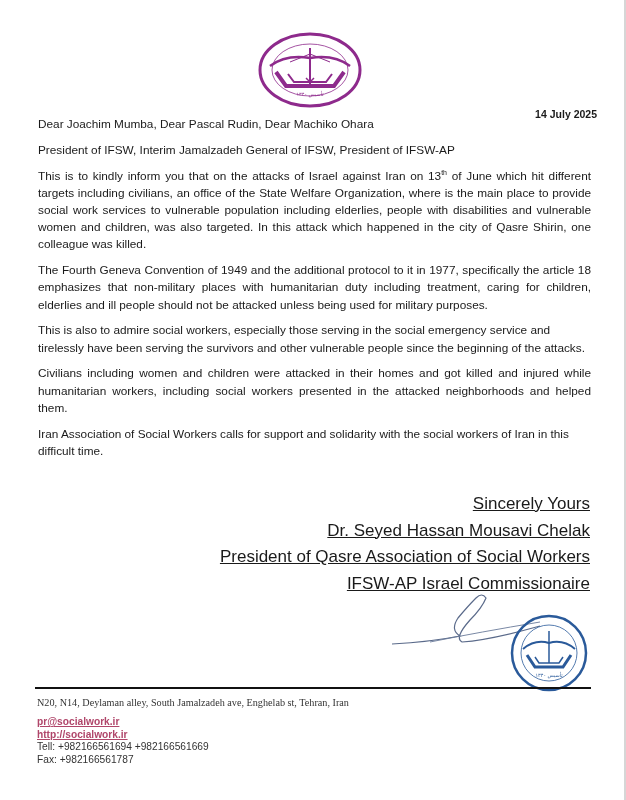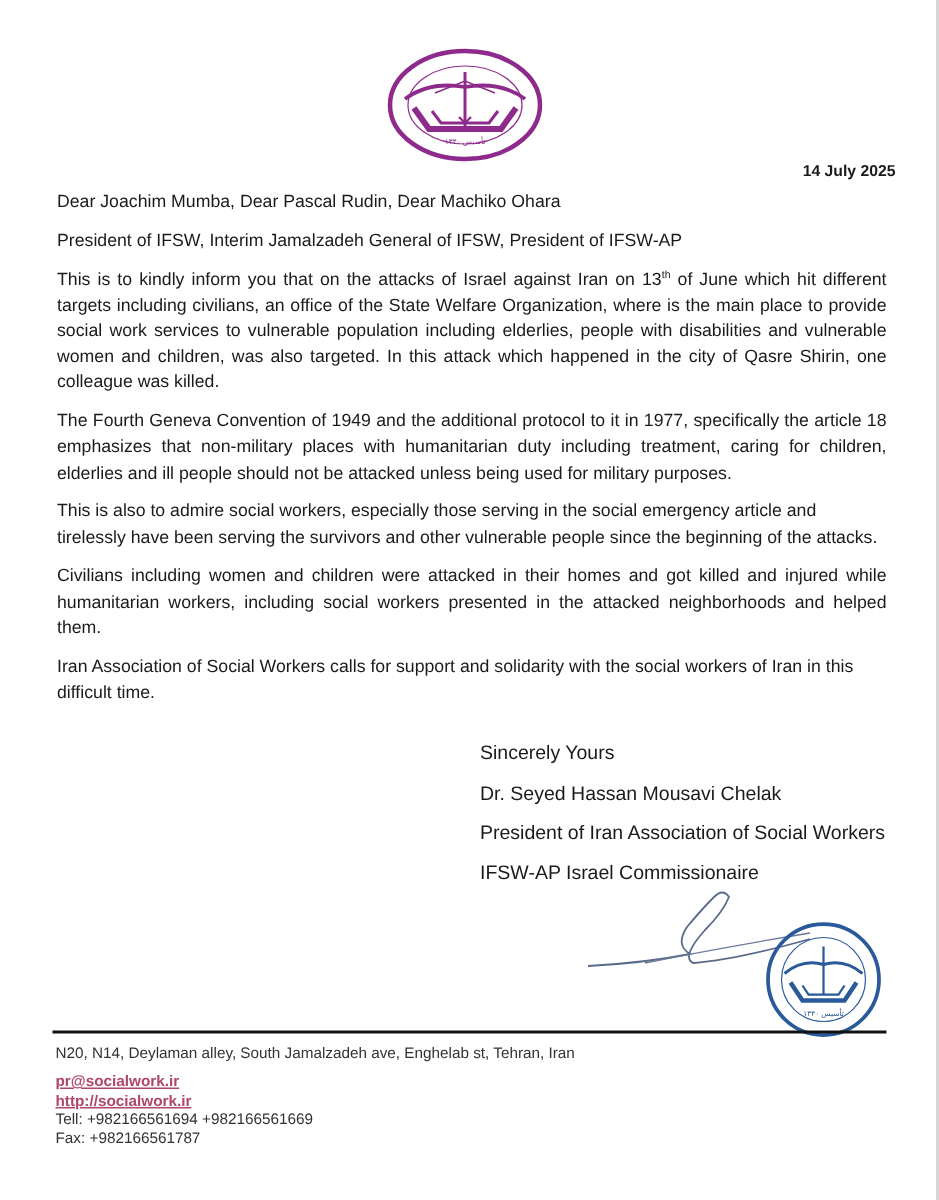--- a/index.html
+++ b/index.html
@@ -3,31 +3,31 @@
   <meta charset="utf-8">
   <style>
     html, body { margin: 0; padding: 0; }
     body {
       width: 626px; height: 800px; background: #ffffff; position: relative; overflow: hidden;
       font-family: "Liberation Sans", sans-serif; color: #1a1a1a;
     }
     .right-edge { position: absolute; top: 0; right: 0; width: 2px; height: 800px; background: #d6d6d6; }
     .logo { position: absolute; left: 256px; top: 32px; width: 108px; height: 76px; }
     .date { position: absolute; right: 29px; top: 108px; font-size: 10.5px; font-weight: bold; }
-    .letter { position: absolute; left: 38px; top: 126px; width: 553px; font-size: 11.8px; line-height: 17.2px; }
+    .letter { position: absolute; left: 38px; top: 116px; width: 553px; font-size: 11.8px; line-height: 17.2px; }
     .letter p { margin: 0 0 8.6px 0; text-align: justify; }
     .letter p.left { text-align: left; }
     sup { font-size: 7px; line-height: 0; vertical-align: super; }
-    .closing { position: absolute; right: 36px; top: 494px; font-size: 13px; }
+    .closing { position: absolute; right: 36px; top: 494px; text-align: right; font-size: 17px; text-decoration: underline; }
     .closing div { height: 26.5px; }
     .signature { position: absolute; left: 390px; top: 592px; width: 200px; height: 80px; }
     .stamp { position: absolute; left: 509px; top: 613px; width: 80px; height: 80px; }
     .footer-rule { position: absolute; left: 35px; top: 687px; width: 556px; height: 2px; background: #111; }
     .footer { position: absolute; left: 37px; top: 697px; font-size: 10.2px; color: #333; }
-    .footer .addr { margin-bottom: 8px; }
+    .footer .addr { margin-bottom: 8px; font-family: Liberation Serif, serif; }
     .footer a { color: #b0466a; text-decoration: underline; display: block; line-height: 12.5px; font-weight: bold; }
     .footer .line { line-height: 12.5px; }
   </style>
 </head>
 <body>
 
 <div class="right-edge"></div>
 
 <svg class="logo" viewBox="0 0 108 76">
   <ellipse cx="54" cy="38" rx="50" ry="36" fill="none" stroke="#8e2a8c" stroke-width="3"></ellipse>
@@ -41,29 +41,29 @@
   <text x="54" y="64" font-size="5" text-anchor="middle" fill="#8e2a8c">تأسیس ۱۳۴۰</text>
 </svg>
 
 <div class="date">14 July 2025</div>
 
 <div class="letter">
   <p class="left">Dear Joachim Mumba, Dear Pascal Rudin, Dear Machiko Ohara</p>
   <p class="left">President of IFSW, Interim Jamalzadeh General of IFSW, President of IFSW-AP</p>
   <p><span>This is to kindly inform you that on the attacks of Israel against Iran on 13</span><sup>th</sup><span> of June which hit different targets including civilians, an office of the State Welfare Organization, where is the main place to provide social work services to vulnerable population including elderlies, people with disabilities and vulnerable women and children, was also targeted. In this attack which happened in the city of Qasre Shirin, one colleague was killed.</span></p>
   <p>The Fourth Geneva Convention of 1949 and the additional protocol to it in 1977, specifically the article 18 emphasizes that non-military places with humanitarian duty including treatment, caring for children, elderlies and ill people should not be attacked unless being used for military purposes.</p>
-  <p class="left">This is also to admire social workers, especially those serving in the social emergency article and tirelessly have been serving the survivors and other vulnerable people since the beginning of the attacks.</p>
+  <p class="left">This is also to admire social workers, especially those serving in the social emergency service and tirelessly have been serving the survivors and other vulnerable people since the beginning of the attacks.</p>
   <p>Civilians including women and children were attacked in their homes and got killed and injured while humanitarian workers, including social workers presented in the attacked neighborhoods and helped them.</p>
   <p class="left">Iran Association of Social Workers calls for support and solidarity with the social workers of Iran in this difficult time.</p>
 </div>
 
 <div class="closing">
   <div>Sincerely Yours</div>
   <div>Dr. Seyed Hassan Mousavi Chelak</div>
-  <div>President of Iran Association of Social Workers</div>
+  <div>President of Qasre Association of Social Workers</div>
   <div>IFSW-AP Israel Commissionaire</div>
 </div>
 
 <svg class="signature" viewBox="0 0 200 80">
   <path d="M2 52 Q40 50 70 44 Q60 38 68 26 Q78 14 86 6 Q92 0 96 6 Q92 16 80 28 Q64 46 72 50 Q100 48 150 34" fill="none" stroke="#5a6a8a" stroke-width="1.2"></path>
   <path d="M40 50 Q90 40 150 30" fill="none" stroke="#6a7a9a" stroke-width="0.9"></path>
 </svg>
 
 <svg class="stamp" viewBox="0 0 80 80">
   <circle cx="40" cy="40" r="37" fill="none" stroke="#2a5a9a" stroke-width="2.5"></circle>

